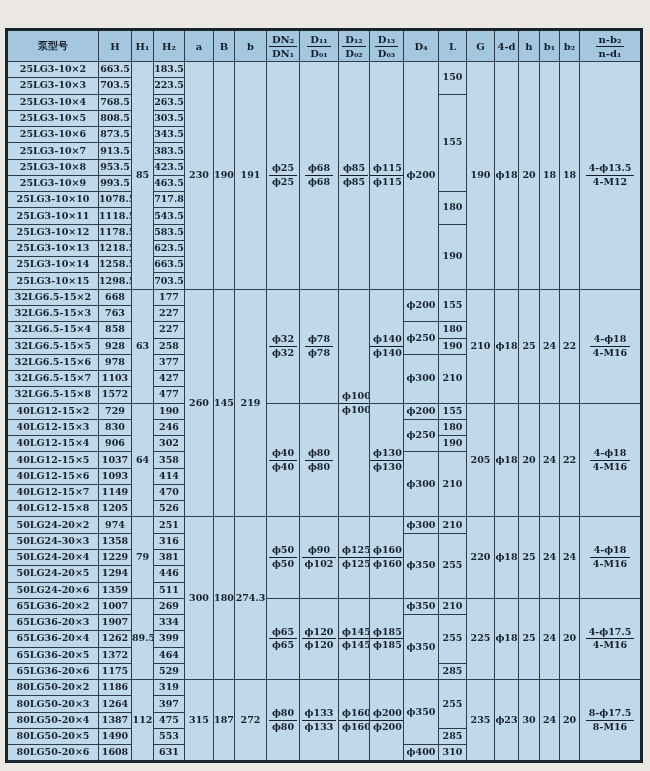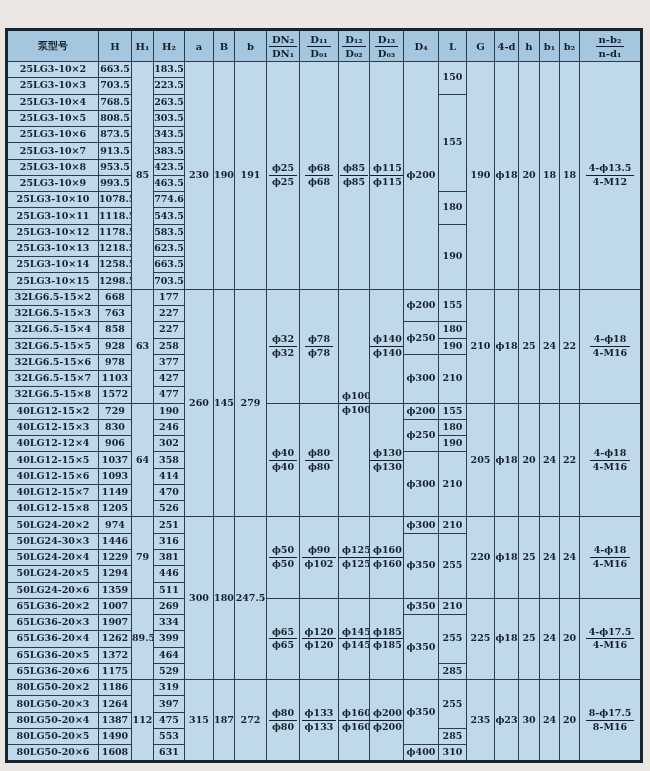--- a/index.html
+++ b/index.html
@@ -130,21 +130,21 @@
           <td>423.5</td>
         </tr>
         <tr>
           <td>25LG3-10×9</td>
           <td>993.5</td>
           <td>463.5</td>
         </tr>
         <tr>
           <td>25LG3-10×10</td>
           <td>1078.5</td>
-          <td>774.6</td>
+          <td>717.8</td>
           <td rowspan="2">180</td>
         </tr>
         <tr>
           <td>25LG3-10×11</td>
           <td>1118.5</td>
           <td>543.5</td>
         </tr>
         <tr>
           <td>25LG3-10×12</td>
           <td>1178.5</td>
@@ -166,21 +166,21 @@
           <td>1298.5</td>
           <td>703.5</td>
         </tr>
         <tr>
           <td>32LG6.5-15×2</td>
           <td>668</td>
           <td rowspan="7">63</td>
           <td>177</td>
           <td rowspan="14">260</td>
           <td rowspan="14">145</td>
-          <td rowspan="14">279</td>
+          <td rowspan="14">219</td>
           <td rowspan="7"><span class="fr"><span class="ft">ϕ32</span><span class="fb">ϕ32</span></span></td>
           <td rowspan="7"><span class="fr"><span class="ft">ϕ78</span><span class="fb">ϕ78</span></span></td>
           <td rowspan="14"><span class="fr"><span class="ft">ϕ100</span><span class="fb">ϕ100</span></span></td>
           <td rowspan="7"><span class="fr"><span class="ft">ϕ140</span><span class="fb">ϕ140</span></span></td>
           <td rowspan="2">ϕ200</td>
           <td rowspan="2">155</td>
           <td rowspan="7">210</td>
           <td rowspan="7">ϕ18</td>
           <td rowspan="7">25</td>
           <td rowspan="7">24</td>
@@ -240,21 +240,21 @@
           <td rowspan="7"><span class="fr"><span class="ft">4-ϕ18</span><span class="fb">4-M16</span></span></td>
         </tr>
         <tr>
           <td>40LG12-15×3</td>
           <td>830</td>
           <td>246</td>
           <td rowspan="2">ϕ250</td>
           <td>180</td>
         </tr>
         <tr>
-          <td>40LG12-12×4</td>
+          <td>40LG12-15×4</td>
           <td>906</td>
           <td>302</td>
           <td>190</td>
         </tr>
         <tr>
           <td>40LG12-15×5</td>
           <td>1037</td>
           <td>358</td>
           <td rowspan="4">ϕ300</td>
           <td rowspan="4">210</td>
@@ -274,37 +274,37 @@
           <td>1205</td>
           <td>526</td>
         </tr>
         <tr>
           <td>50LG24-20×2</td>
           <td>974</td>
           <td rowspan="5">79</td>
           <td>251</td>
           <td rowspan="10">300</td>
           <td rowspan="10">180</td>
-          <td rowspan="10">247.5</td>
+          <td rowspan="10">274.3</td>
           <td rowspan="5"><span class="fr"><span class="ft">ϕ50</span><span class="fb">ϕ50</span></span></td>
           <td rowspan="5"><span class="fr"><span class="ft">ϕ90</span><span class="fb">ϕ102</span></span></td>
           <td rowspan="5"><span class="fr"><span class="ft">ϕ125</span><span class="fb">ϕ125</span></span></td>
           <td rowspan="5"><span class="fr"><span class="ft">ϕ160</span><span class="fb">ϕ160</span></span></td>
           <td>ϕ300</td>
           <td>210</td>
           <td rowspan="5">220</td>
           <td rowspan="5">ϕ18</td>
           <td rowspan="5">25</td>
           <td rowspan="5">24</td>
           <td rowspan="5">24</td>
           <td rowspan="5"><span class="fr"><span class="ft">4-ϕ18</span><span class="fb">4-M16</span></span></td>
         </tr>
         <tr>
           <td>50LG24-30×3</td>
-          <td>1446</td>
+          <td>1358</td>
           <td>316</td>
           <td rowspan="4">ϕ350</td>
           <td rowspan="4">255</td>
         </tr>
         <tr>
           <td>50LG24-20×4</td>
           <td>1229</td>
           <td>381</td>
         </tr>
         <tr>

